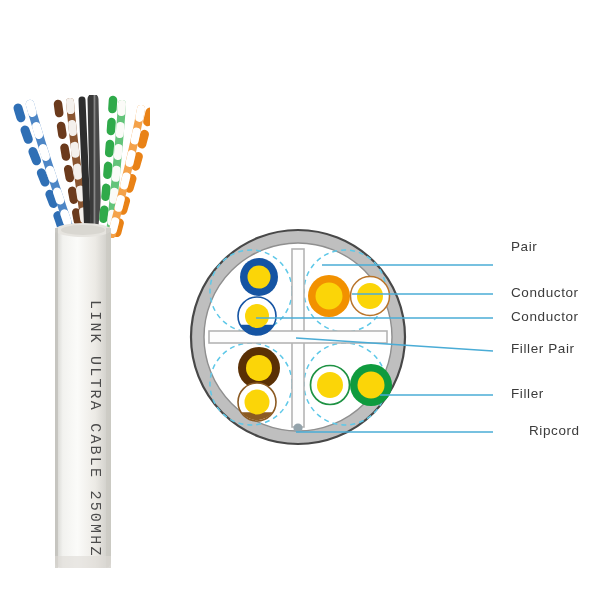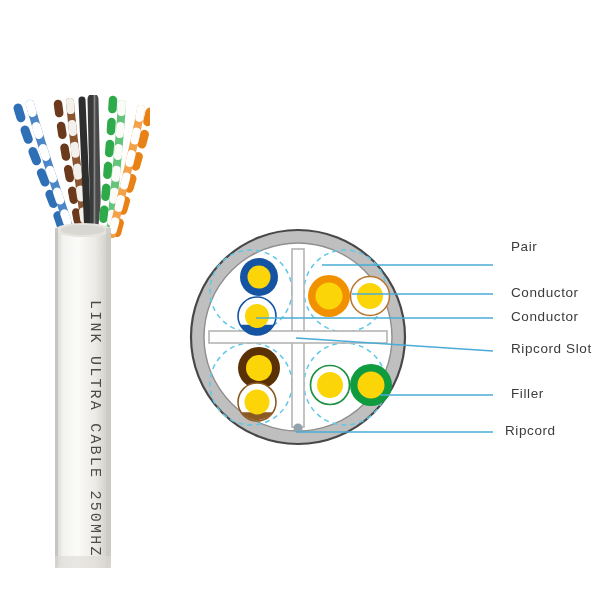--- a/index.html
+++ b/index.html
@@ -34,21 +34,21 @@
     color: #3b3b3b;
     letter-spacing: 0.6px;
     white-space: nowrap;
     line-height: 1;
   }
   .lbl-pair      { left: 511px; top: 240px; text-align: center; }
   .lbl-conductor { left: 511px; top: 286px; }
   .lbl-insulation{ left: 511px; top: 310px; }
   .lbl-filler    { left: 511px; top: 342px; }
   .lbl-jacket    { left: 511px; top: 387px; }
-  .lbl-ripcord   { left: 505px; top: 424px; }
+  .lbl-ripcord   { left: 529px; top: 424px; }
 </style>
 </head>
 <body>
 
 <div id="stage">
 
   <svg class="svg-layer" viewBox="0 0 600 600" xmlns="http://www.w3.org/2000/svg">
     <defs>
       <linearGradient id="jacketGrad" x1="0" y1="0" x2="1" y2="0">
         <stop offset="0%" stop-color="#cfcfcb"></stop>
@@ -175,17 +175,17 @@
       <line x1="256" y1="318" x2="493" y2="318"></line>
       <line x1="296" y1="338" x2="493" y2="351"></line>
       <line x1="380" y1="395" x2="493" y2="395"></line>
       <line x1="296" y1="432" x2="493" y2="432"></line>
     </g>
   </svg>
 
   <div class="label-text lbl-pair">Pair</div>
   <div class="label-text lbl-conductor">Conductor</div>
   <div class="label-text lbl-insulation">Conductor</div>
-  <div class="label-text lbl-filler">Ripcord Slot</div>
+  <div class="label-text lbl-filler">Filler Pair</div>
   <div class="label-text lbl-jacket">Filler</div>
   <div class="label-text lbl-ripcord">Ripcord</div>
 
 </div>
 
 </body></html>

